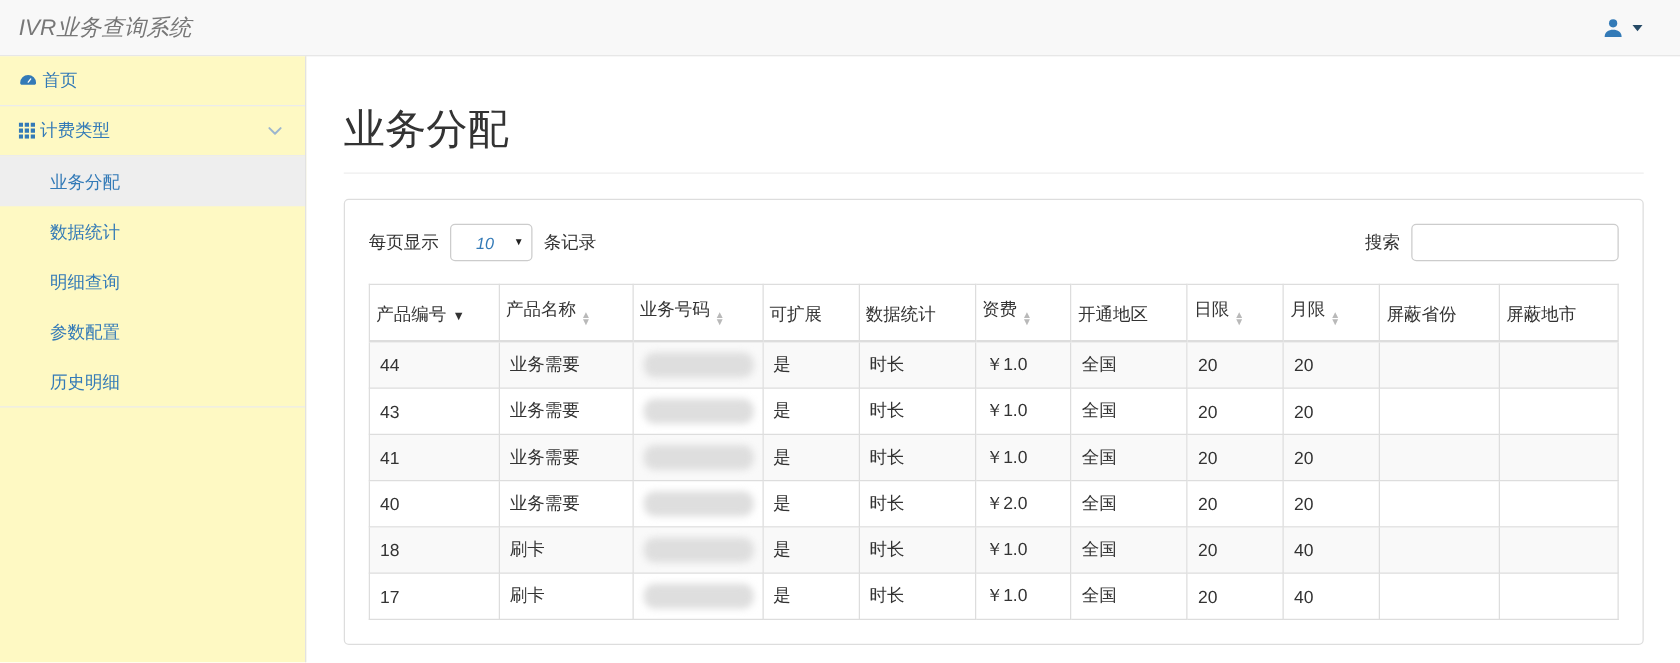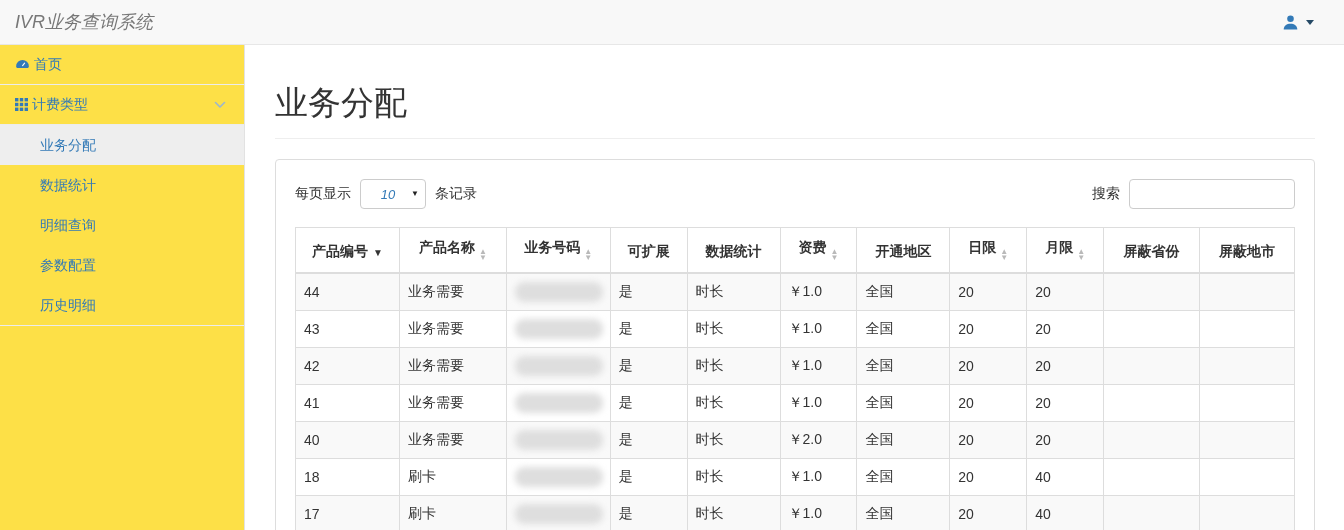--- a/index.html
+++ b/index.html
@@ -20,21 +20,21 @@
   .brand { font-size:18px; color:#777; text-decoration:none; }
   .user-area { display:flex; align-items:center; gap:7px; cursor:pointer; }
   .caret-down {
     width:0; height:0; border-left:4px solid transparent; border-right:4px solid transparent;
     border-top:5px solid #264a66; display:inline-block;
   }
 
   
   .layout { display:flex; height:485px; }
   .sidebar {
-    width:245px; min-width:245px; background:#fde047; border-right:1px solid #e2e2e2;
+    width:245px; min-width:245px; background:#fef9c3; border-right:1px solid #e2e2e2;
   }
   .side-item {
     height:40px; padding:0 18px 0 15px; color:#337ab7; cursor:pointer;
     display:flex; align-items:center; border-bottom:1px solid #ececec;
   }
   .side-item .lbl { margin-left:4px; }
   .side-item .spacer { flex:1; }
   .submenu { border-bottom:1px solid #ececec; }
   .sub-item {
     height:40px; line-height:40px; padding-left:40px; color:#337ab7; cursor:pointer;
@@ -64,21 +64,21 @@
   }
   input.search {
     width:166px; height:30px; border:1px solid #ccc; border-radius:4px;
     padding:0 8px; font-size:14px; outline:none;
   }
 
   
   table.data { width:100%; border-collapse:collapse; table-layout:fixed; }
   .data th {
     border:1px solid #ddd; border-bottom:2px solid #ddd;
-    vertical-align:bottom; text-align:center; font-weight:bold;
+    vertical-align:bottom; text-align:left; font-weight:normal;
     padding:11px 5px; color:#333; background:#fff;
   }
   .data th.sortable { cursor:pointer; }
   .data td {
     border:1px solid #ddd; padding:8px; color:#333; height:37px;
     overflow:hidden; white-space:nowrap;
   }
   .data tbody tr:nth-child(odd) { background:#f9f9f9; }
   .sort-both {
     display:inline-flex; flex-direction:column; margin-left:4px;
@@ -242,35 +242,20 @@
               <td>是</td>
               <td>时长</td>
               <td>￥1.0</td>
               <td>全国</td>
               <td>20</td>
               <td>20</td>
               <td></td>
               <td></td>
             </tr>
             <tr>
-              <td>42</td>
-              <td>业务需要</td>
-              <td>
-                <div class="blob"></div>
-              </td>
-              <td>是</td>
-              <td>时长</td>
-              <td>￥1.0</td>
-              <td>全国</td>
-              <td>20</td>
-              <td>20</td>
-              <td></td>
-              <td></td>
-            </tr>
-            <tr>
               <td>41</td>
               <td>业务需要</td>
               <td>
                 <div class="blob"></div>
               </td>
               <td>是</td>
               <td>时长</td>
               <td>￥1.0</td>
               <td>全国</td>
               <td>20</td>

